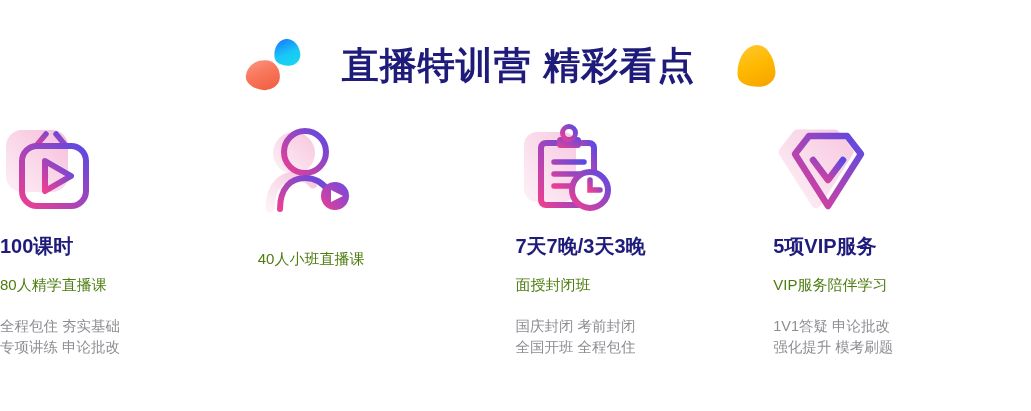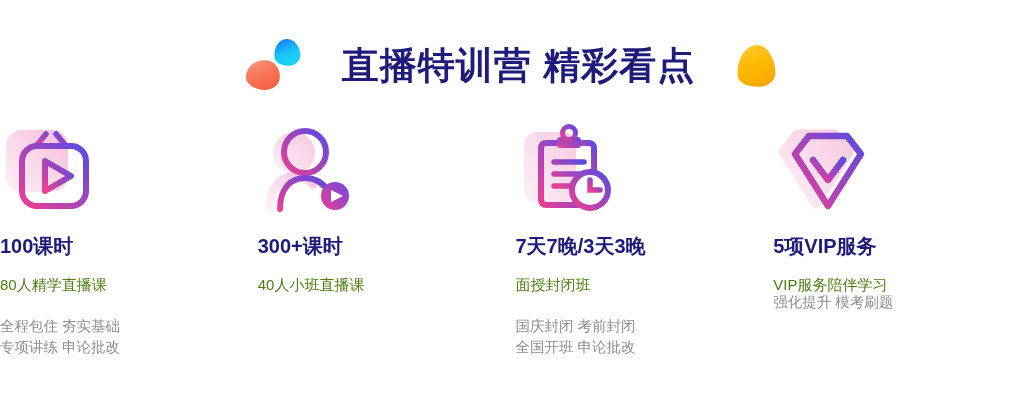--- a/index.html
+++ b/index.html
@@ -132,21 +132,20 @@
           </linearGradient>
         </defs>
         <circle cx="36" cy="29" r="21" fill="url(#bg2)"></circle>
         <path d="M12 84 C12 62 24 52 38 52 C45 52 51 55 55 60" stroke="url(#bg2)" stroke-width="9" fill="none" stroke-linecap="round"></path>
         <circle cx="47" cy="28" r="21" stroke="url(#g2)" stroke-width="6" fill="none"></circle>
         <path d="M22 85 C22 64 33 54 47 54 C58 54 66 60 71 68" stroke="url(#g2)" stroke-width="6" fill="none" stroke-linecap="round"></path>
         <circle cx="77" cy="72" r="14" fill="url(#g2b)"></circle>
         <path d="M73 66 L85 72 L73 78 Z" fill="#ffffff"></path>
       </svg>
     </div>
-    <div class="headline">300+课时</div>
     <div class="subline">40人小班直播课</div>
   </div>
 
   <div class="col">
     <div class="icon-wrap">
       <svg width="104" height="92" viewBox="0 0 104 92">
         <defs>
           <linearGradient id="g3" x1="0" y1="1" x2="1" y2="0">
             <stop offset="0" stop-color="#ec3f92"></stop>
             <stop offset="1" stop-color="#5a4ae3"></stop>
@@ -163,21 +162,21 @@
         <circle cx="53" cy="9" r="6.5" stroke="url(#g3)" stroke-width="5" fill="none"></circle>
         <path d="M38 38 L68 38 M38 50 L66 50 M38 62 L56 62" stroke="url(#g3)" stroke-width="5.5" stroke-linecap="round"></path>
         <circle cx="74" cy="66" r="20" fill="#ffffff"></circle>
         <circle cx="74" cy="66" r="18" stroke="url(#g3)" stroke-width="6" fill="none"></circle>
         <path d="M74 56 L74 66 L84 66" stroke="url(#g3)" stroke-width="5.5" stroke-linecap="round" fill="none"></path>
       </svg>
     </div>
     <div class="headline">7天7晚/3天3晚</div>
     <div class="subline">面授封闭班</div>
     <div class="detail first">国庆封闭 考前封闭</div>
-    <div class="detail">全国开班 申论批改</div>
+    <div class="detail">全国开班 全程包住</div>
   </div>
 
   <div class="col">
     <div class="icon-wrap">
       <svg width="104" height="92" viewBox="0 0 104 92">
         <defs>
           <linearGradient id="g4" x1="0" y1="1" x2="1" y2="0">
             <stop offset="0" stop-color="#ec3f92"></stop>
             <stop offset="1" stop-color="#5a4ae3"></stop>
           </linearGradient>
@@ -186,16 +185,17 @@
             <stop offset="1" stop-color="#f7c9e0"></stop>
           </linearGradient>
         </defs>
         <path d="M24 10 L62 10 L76 28 L43 80 L10 28 Z" fill="url(#bg4)" stroke="url(#bg4)" stroke-width="9" stroke-linejoin="round"></path>
         <path d="M36 12 L74 12 L88 30 L55 82 L22 30 Z" fill="none" stroke="url(#g4)" stroke-width="6.5" stroke-linejoin="round"></path>
         <path d="M40 36 L55 56 L70 36" fill="none" stroke="url(#g4)" stroke-width="6.5" stroke-linejoin="round" stroke-linecap="round"></path>
       </svg>
     </div>
     <div class="headline">5项VIP服务</div>
     <div class="subline">VIP服务陪伴学习</div>
+    <div class="detail first">1V1答疑 申论批改</div>
     <div class="detail">强化提升 模考刷题</div>
   </div>
 
 </div>
 
 </body></html>

